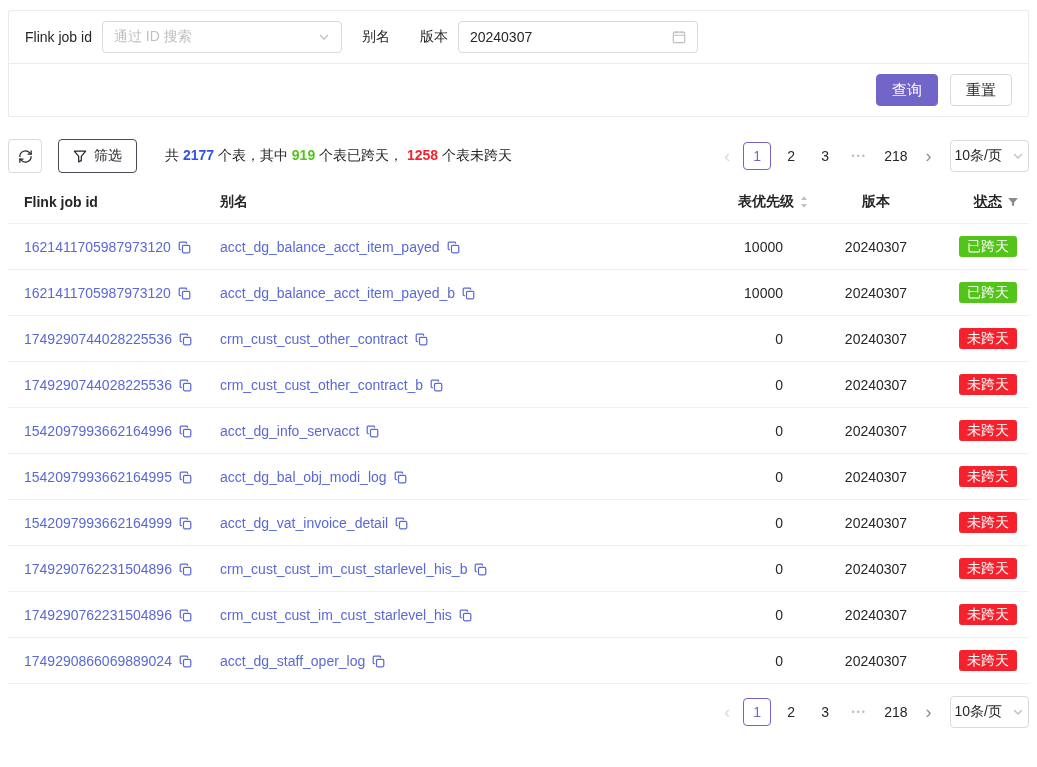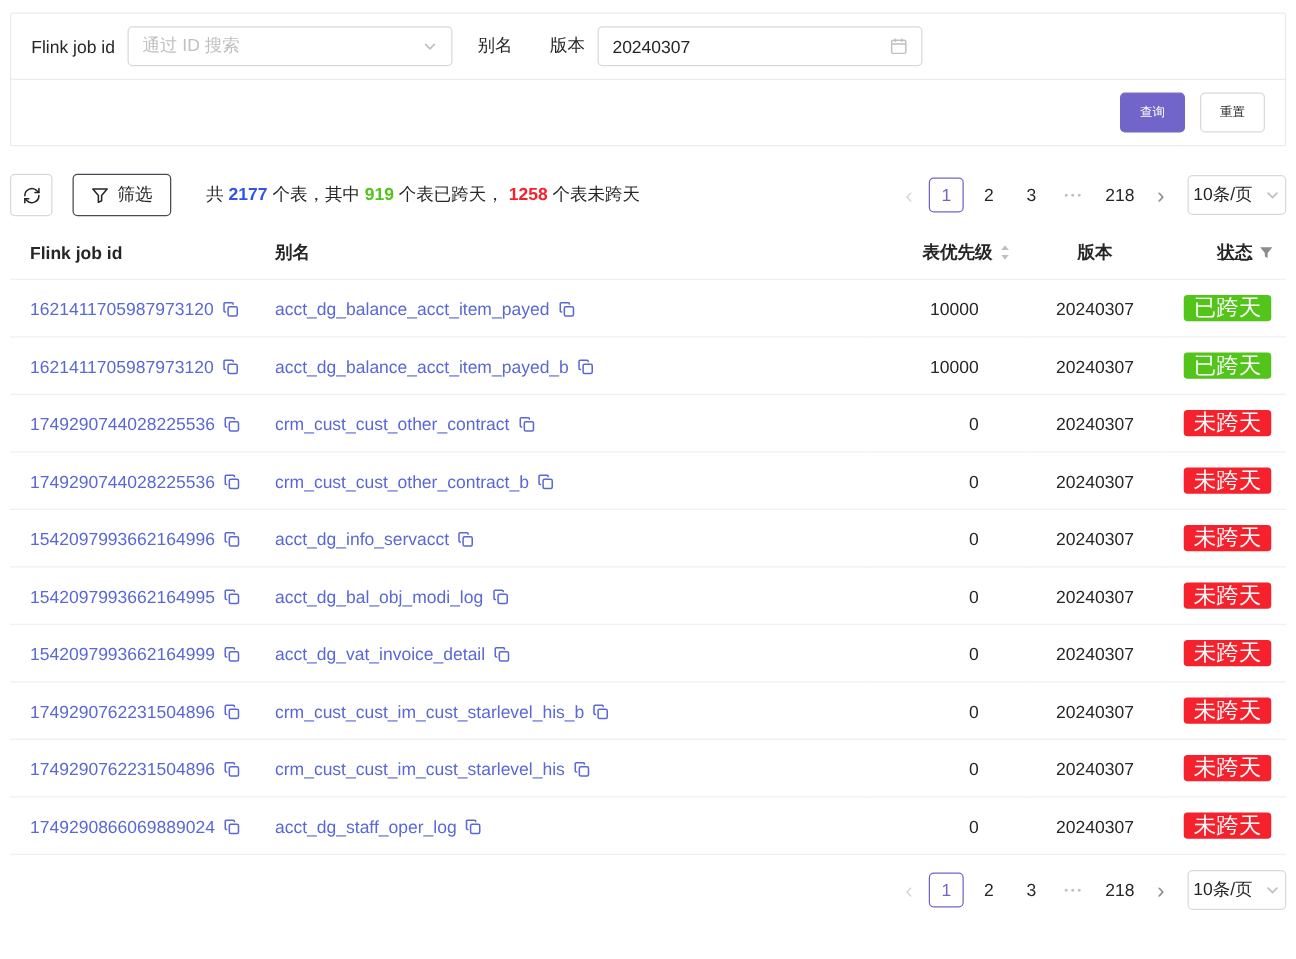--- a/index.html
+++ b/index.html
@@ -14,29 +14,29 @@
   }
   .page{padding:10px 8px 0 8px;}
 
   
   .panel{border:1px solid var(--border);border-radius:2px;background:#fff;}
   .panel-title{padding:8px 16px;border-bottom:1px solid var(--border);}
   .panel-filters{display:flex;align-items:center;padding:10px 16px;border-bottom:1px solid var(--border);}
   .field{display:flex;align-items:center;margin-right:20px;}
   .field-label{margin-right:10px;white-space:nowrap;}
   .select,.datepicker{
-    width:260px;height:32px;border:1px solid var(--input-border);border-radius:4px;background:#fff;
+    width:240px;height:32px;border:1px solid var(--input-border);border-radius:4px;background:#fff;
     display:flex;align-items:center;justify-content:space-between;padding:0 11px;cursor:pointer;
   }
   .placeholder{color:var(--muted);}
   .date-value{color:var(--text);}
   .suffix-ic{color:var(--muted);display:flex;align-items:center;}
   .panel-actions{display:flex;justify-content:flex-end;gap:12px;padding:10px 16px;}
   .btn{height:32px;padding:0 15px;border-radius:4px;border:1px solid var(--input-border);background:#fff;
-       font-size:10px;color:var(--text);cursor:pointer;font-family:inherit;}
+       font-size:15px;color:var(--text);cursor:pointer;font-family:inherit;}
   .btn.primary{background:var(--primary);border-color:var(--primary);color:#fff;}
 
   
   .toolbar{display:flex;align-items:center;margin-top:22px;}
   .icon-btn{width:34px;height:34px;border:1px solid var(--input-border);border-radius:4px;background:#fff;
             display:flex;align-items:center;justify-content:center;cursor:pointer;color:#262626;}
   .filter-btn{height:34px;margin-left:16px;padding:0 14px;border:1px solid #4a4a55;border-radius:4px;background:#fff;
               display:flex;align-items:center;gap:7px;font-size:14px;color:var(--text);cursor:pointer;font-family:inherit;}
   .summary{margin-left:28px;white-space:nowrap;}
   .sum-blue{color:var(--blue);font-weight:bold;}
@@ -65,21 +65,21 @@
   th.c3{padding-right:14px;}
   td.c3{text-align:right;padding-right:40px;}
   th.c4,td.c4{text-align:center;}
   th.c5{padding-right:10px;text-decoration:underline;}
   td.c5{text-align:right;padding-right:12px;}
   .link{color:var(--link);cursor:pointer;}
   .copy{color:var(--link);margin-left:7px;display:inline-flex;vertical-align:-2px;cursor:pointer;}
   .sorter{display:inline-flex;cursor:pointer;}
   .th-funnel{display:inline-flex;color:#8c8c8c;cursor:pointer;}
   .badge{display:inline-block;min-width:34px;text-align:center;padding:2px 8px;border-radius:3px;
-         font-size:18px;line-height:17px;color:#fff;}
+         font-size:14px;line-height:17px;color:#fff;}
   .badge.green{background:var(--green);}
   .badge.red{background:var(--red);}
 
   .footer{display:flex;margin-top:12px;}
 </style>
 </head>
 <body>
 
 <div class="page">
 

